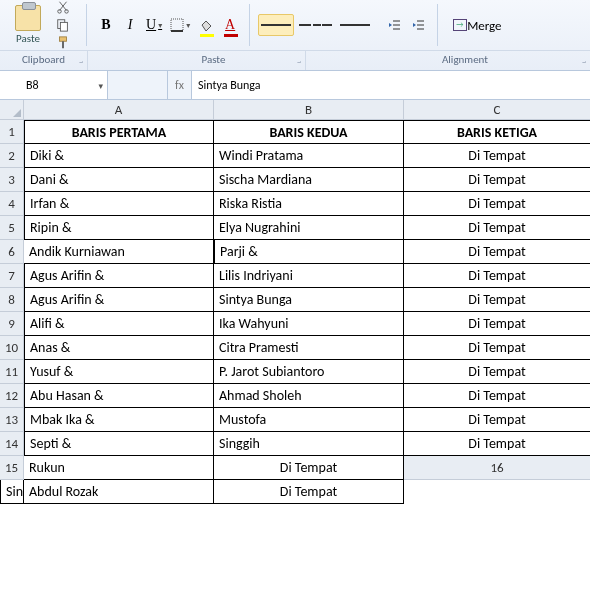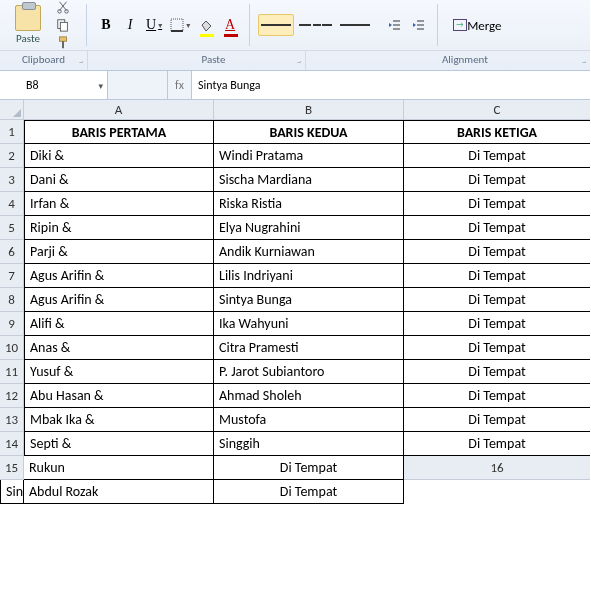--- a/index.html
+++ b/index.html
@@ -185,22 +185,22 @@
     <div class="cell c-center">Di Tempat</div>
     <div class="rowhdr">4</div>
     <div class="cell colA">Irfan &amp;</div>
     <div class="cell">Riska Ristia</div>
     <div class="cell c-center">Di Tempat</div>
     <div class="rowhdr">5</div>
     <div class="cell colA">Ripin &amp;</div>
     <div class="cell">Elya Nugrahini</div>
     <div class="cell c-center">Di Tempat</div>
     <div class="rowhdr">6</div>
+    <div class="cell">Andik Kurniawan</div>
     <div class="cell colA">Parji &amp;</div>
-    <div class="cell">Andik Kurniawan</div>
     <div class="cell c-center">Di Tempat</div>
     <div class="rowhdr">7</div>
     <div class="cell colA">Agus Arifin &amp;</div>
     <div class="cell">Lilis Indriyani</div>
     <div class="cell c-center">Di Tempat</div>
     <div class="rowhdr">8</div>
     <div class="cell colA">Agus Arifin &amp;</div>
     <div class="cell">Sintya Bunga</div>
     <div class="cell c-center">Di Tempat</div>
     <div class="rowhdr">9</div>

